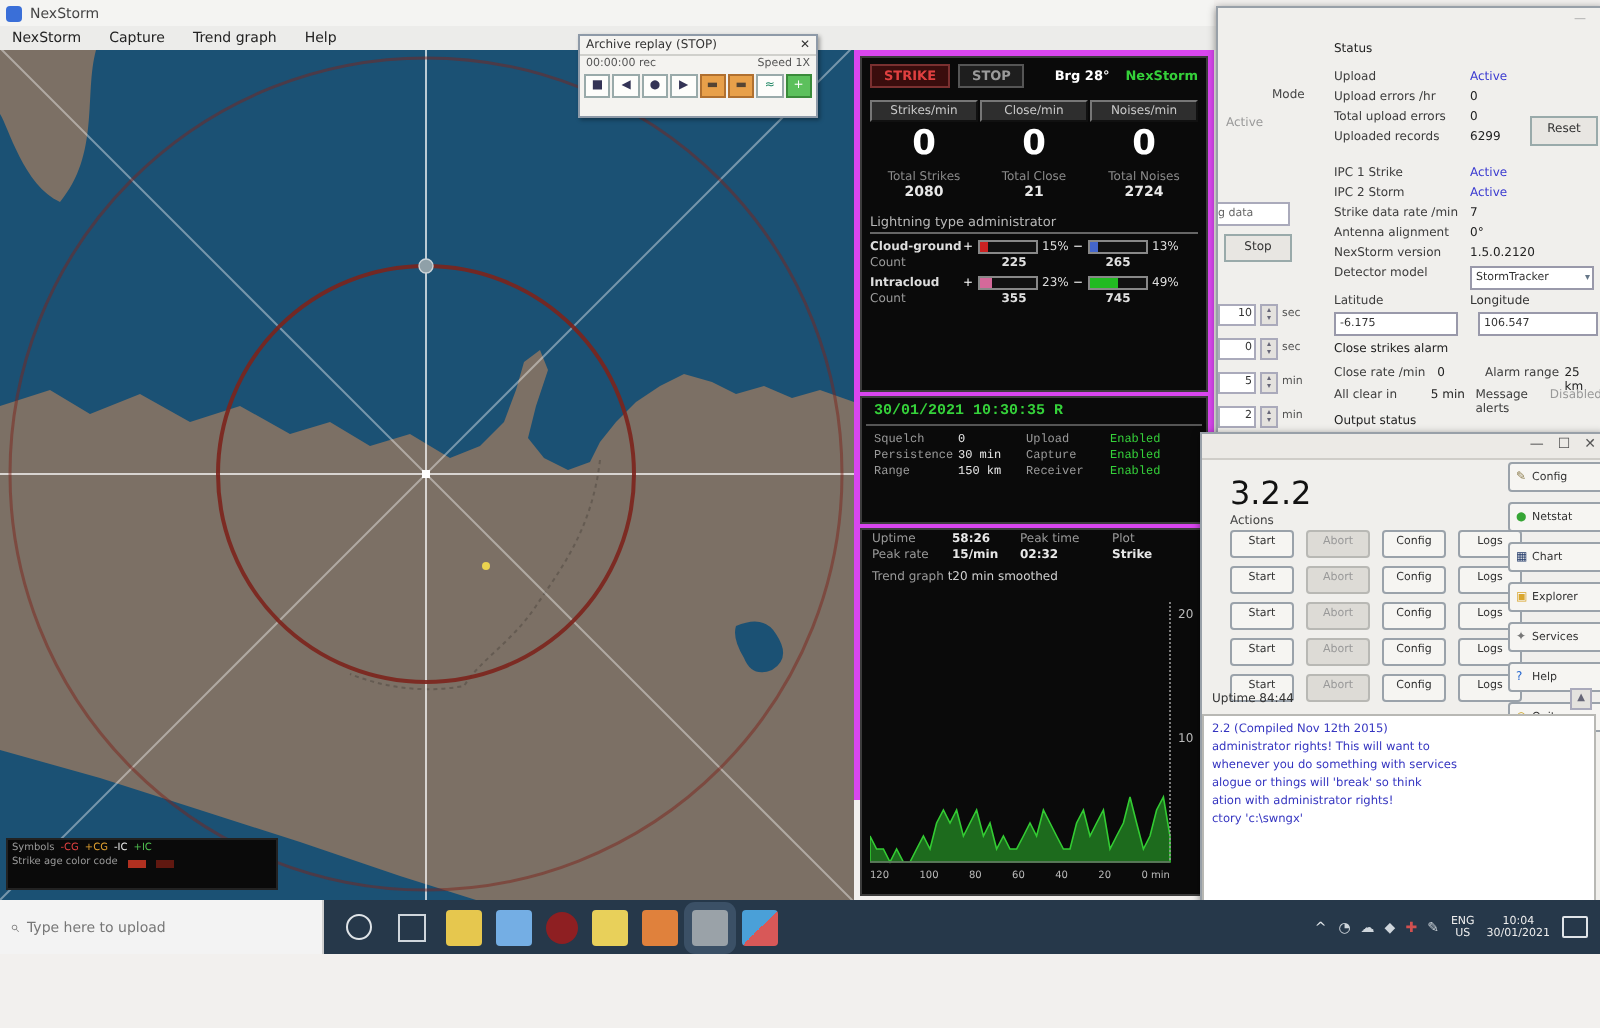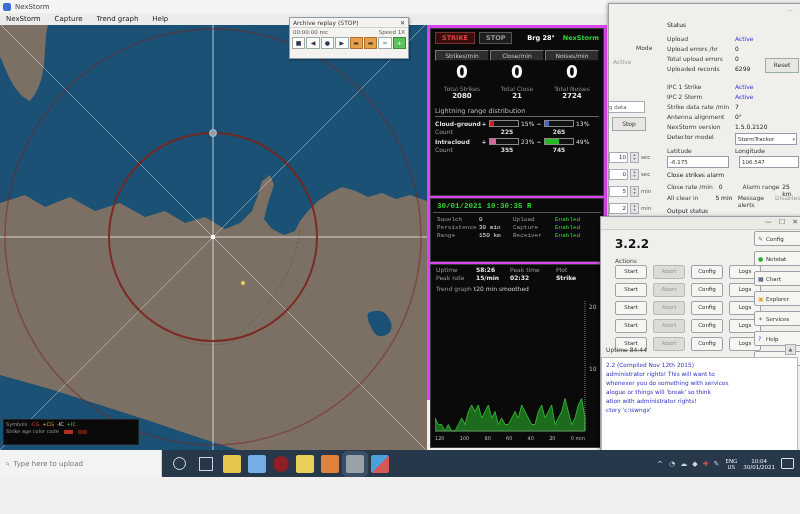--- a/index.html
+++ b/index.html
@@ -99,21 +99,21 @@
   .select:after{content:"▾";position:absolute;right:1px;top:0;font-size:5px;color:#678;}
   .tinput{display:inline-block;height:10px;background:#fff;border:1px solid #99a;font-size:5.5px;line-height:10px;padding-left:2px;color:#333;}
   .arow{position:absolute;left:6px;width:134px;display:flex;}
   .arow .l1{width:52px;color:#3c3c3c;}.arow .v1{width:24px;color:#222;}
   .arow .l2{width:40px;color:#3c3c3c;}.arow .v2{color:#222;}
   .arow .v2.dim{color:#999;}
   
   #svc-win{left:600px;top:216px;width:200px;height:234px;font-size:6px;color:#333;}
   #svc-title{position:absolute;left:0;top:0;width:100%;height:12px;background:#eceae6;border-bottom:1px solid #cfcdc8;}
   #svc-controls{position:absolute;right:3px;top:1px;display:flex;gap:7px;color:#555;font-size:7px;}
-  #svc-version{position:absolute;left:14px;top:20px;font-size:12px;font-weight:bold;color:#111;}
+  #svc-version{position:absolute;left:14px;top:20px;font-size:16px;font-weight:normal;color:#111;}
   #svc-actions-label{position:absolute;left:14px;top:40px;color:#444;}
   #action-grid{position:absolute;left:14px;top:48px;display:flex;flex-direction:column;gap:4px;}
   .agrow{display:flex;gap:6px;}
   .abtn{width:30px;height:12px;background:#f6f5f2;border:1px solid #9aa2aa;border-radius:2px;font-size:5.5px;text-align:center;line-height:11px;color:#333;}
   .abtn.disabled{background:#dddbd6;color:#999;border-color:#b8b8b4;}
   #side-btns{position:absolute;left:153px;top:14px;display:flex;flex-direction:column;gap:5px;}
   .side-btn{width:46px;height:13px;background:#f6f5f2;border:1px solid #9aa2aa;border-radius:2px;display:flex;align-items:center;gap:2px;padding-left:3px;font-size:5.5px;color:#333;}
   .sicon{width:6px;height:6px;font-size:6px;line-height:6px;}
   .ic-pencil{color:#8a7a4a;}.ic-dot-green{color:#35a535;}.ic-chart{color:#223a6a;}
   .ic-folder{color:#d9a62e;}.ic-gear{color:#777;}.ic-help{color:#2a6ad0;}.ic-quit{color:#c8a020;}
@@ -240,21 +240,21 @@
           <div class="stat-tl">Total Close</div>
           <div class="stat-tv">21</div>
         </div>
           <div class="stat">
           <div class="stat-h">Noises/min</div>
           <div class="stat-v">0</div>
           <div class="stat-tl">Total Noises</div>
           <div class="stat-tv">2724</div>
         </div>
         </div>
-      <div id="dist-title">Lightning range distribution</div>
+      <div id="dist-title">Lightning type administrator</div>
       <div id="dist-rows">
           <div>
           <div class="drow">
             <span class="dlab">Cloud-ground</span>
             <span class="sign">+</span>
             <span class="bar">
                 <div class="fill-plus" style="width: 15%; background: rgb(204, 34, 34);"></div>
               </span>
             <span class="pct">15%</span>
             <span class="sign">−</span>

